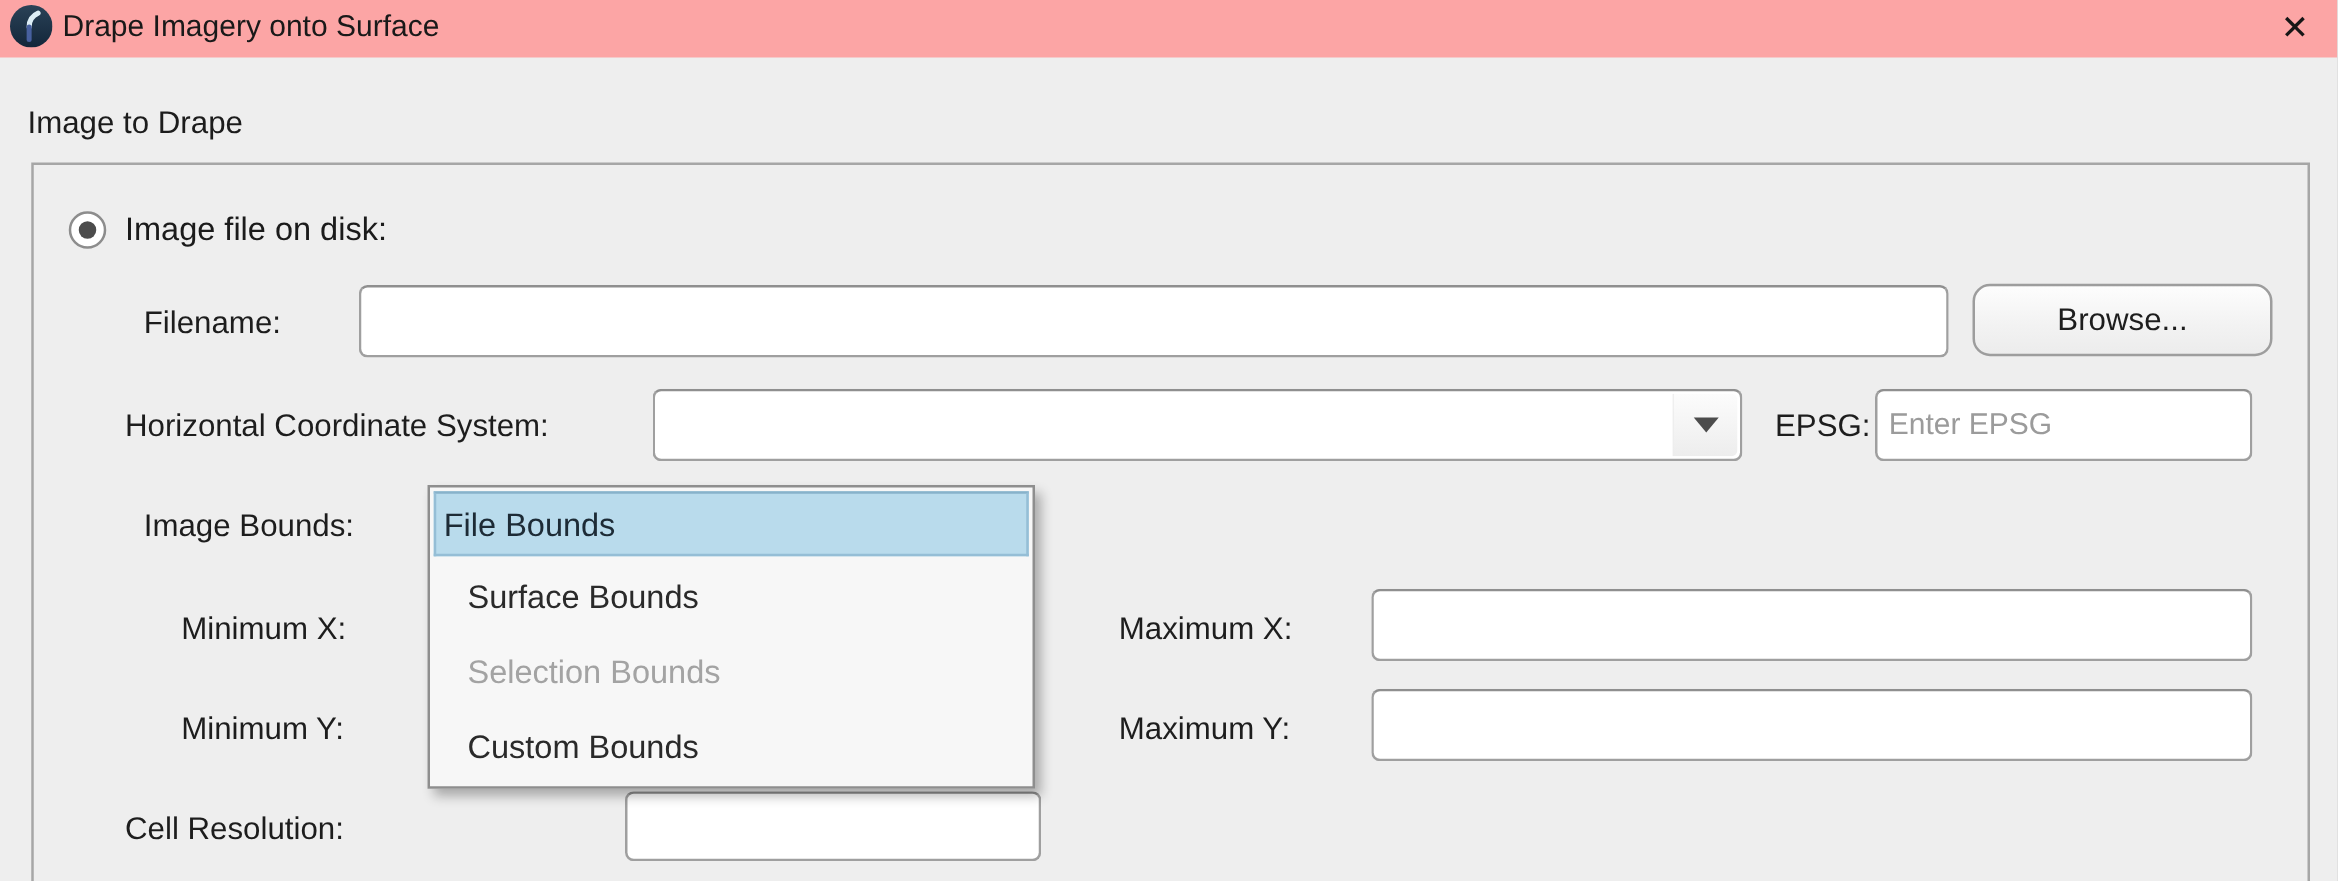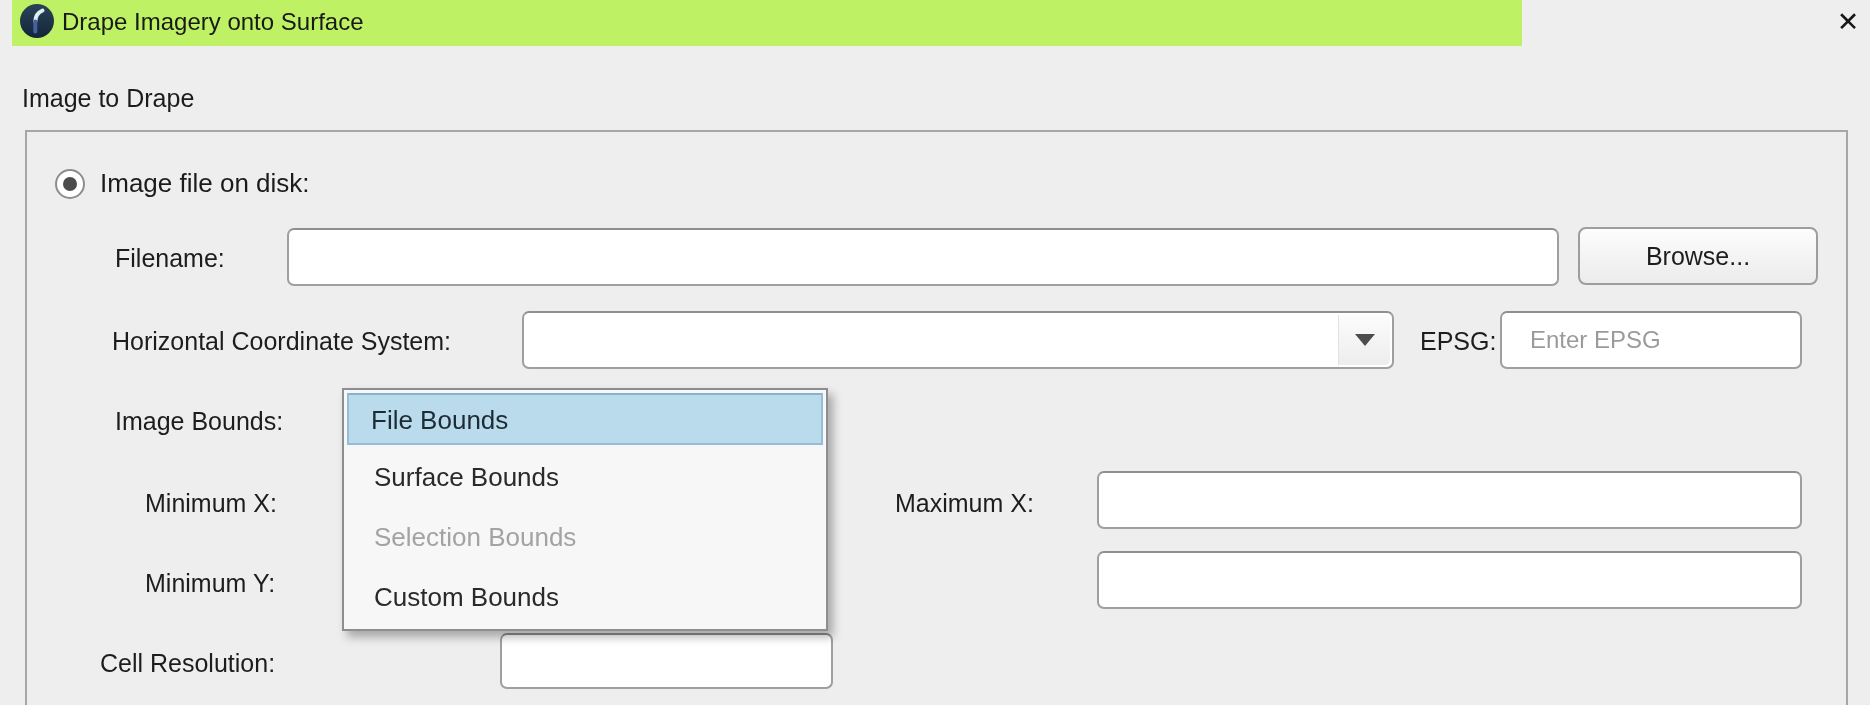--- a/index.html
+++ b/index.html
@@ -2,33 +2,33 @@
 <html><head>
 <meta charset="utf-8">
 <style>
   html,body{margin:0;padding:0;background:#d8d8d8;}
   *{box-sizing:border-box;}
   .page{
     position:relative;width:1870px;height:705px;overflow:hidden;
     background:#eeeeee;font-family:"Liberation Sans",sans-serif;color:#1c1c1c;
   }
   
-  .titlebar{position:absolute;left:12px;top:0;width:1510px;height:46px;background:#bef264;}
+  .titlebar{position:absolute;left:0;top:0;width:1870px;height:46px;background:#fca5a5;}
   .app-icon{position:absolute;left:8px;top:4px;width:34px;height:34px;}
   .win-title{position:absolute;left:50px;top:0;height:46px;line-height:44px;font-size:24px;color:#191919;white-space:nowrap;}
   .close-btn{position:absolute;left:1810px;top:0;width:52px;height:44px;display:flex;align-items:center;justify-content:center;
     font-size:27px;font-weight:300;color:#161616;cursor:pointer;background:transparent;border:none;}
   
   .section-label{position:absolute;left:22px;top:84px;font-size:25px;color:#1c1c1c;white-space:nowrap;}
   .groupbox{position:absolute;left:25px;top:130px;width:1823px;height:640px;border:2px solid #a6a6a6;background:transparent;}
   .lbl{position:absolute;font-size:25px;color:#1d1d1d;white-space:nowrap;}
   .r{text-align:left;}
   .tinput{
     position:absolute;background:#ffffff;border:2px solid #9f9f9f;border-top-color:#8f8f8f;
-    border-radius:7px;font-family:"Liberation Sans",sans-serif;font-size:24px;color:#1d1d1d;padding:0 28px;outline:none;
+    border-radius:7px;font-family:"Liberation Sans",sans-serif;font-size:24px;color:#1d1d1d;padding:0 9px;outline:none;
   }
   .tinput::placeholder{color:#9b9b9b;opacity:1;}
   
   .radio-row{position:absolute;left:55px;top:168px;display:flex;align-items:center;cursor:pointer;text-align:center;}
   .radio-outer{width:30px;height:30px;border-radius:50%;border:2px solid #8d8d8d;background:#ffffff;
     display:flex;align-items:center;justify-content:center;}
   .radio-dot{width:14px;height:14px;border-radius:50%;background:#4c4c4c;}
   .radio-label{margin-left:15px;font-size:26px;color:#1b1b1b;white-space:nowrap;}
   
   .btn{
@@ -49,21 +49,21 @@
   }
   .tri-down{width:0;height:0;border-left:10px solid transparent;border-right:10px solid transparent;border-top:12px solid #4c4c4c;}
   
   .popup{
     position:absolute;left:342px;top:388px;width:486px;height:243px;
     background:#f7f7f7;border:2px solid #8e8e8e;z-index:5;
     box-shadow:5px 6px 9px rgba(0,0,0,0.30);
   }
   .opt{height:60px;line-height:60px;padding-left:30px;font-size:26px;color:#2a2a2a;cursor:pointer;white-space:nowrap;}
   .opt.selected{
-    height:52px;line-height:50px;margin:3px 3px 2px 3px;padding-left:22px;
+    height:52px;line-height:50px;margin:3px 3px 2px 3px;padding-left:6px;
     background:#b9dbec;border:2px solid #95bed6;border-top-color:#88b2ca;color:#1d2b36;
   }
   .opt.disabled{color:#a3a3a3;cursor:default;}
 </style>
 </head>
 <body>
 
 <div class="page">
 
   <div class="titlebar">
@@ -88,38 +88,39 @@
 
   <div class="radio-row">
     <span class="radio-outer">
         <span class="radio-dot"></span>
       </span>
     <span class="radio-label">Image file on disk:</span>
   </div>
 
   <div class="lbl r" style="left:115px;top:244px;width:140px;">Filename:</div>
   <input class="tinput" style="left: 287px; top: 228px; width: 1272px; height: 58px;" value="">
-  <button class="btn" style="left:1578px;top:227px;width:240px;height:58px;">Browse...</button>
+  <button class="btn" style="left:1578px;top:227px;width:240px;height:58px;border-radius:14px;">Browse...</button>
 
-  <div class="lbl r" style="left:112px;top:327px;width:400px;">Horizontal Coordinate System:</div>
+  <div class="lbl r" style="left:100px;top:327px;width:400px;">Horizontal Coordinate System:</div>
   <div class="combo" style="left:522px;top:311px;width:872px;height:58px;">
     <span style="position:absolute;left:12px;top:0;line-height:54px;font-size:24px;"></span>
     <span class="combo-arrow-zone">
       <span class="tri-down"></span>
     </span>
   </div>
   <div class="lbl" style="left:1420px;top:327px;">EPSG:</div>
   <input class="tinput" style="left: 1500px; top: 311px; width: 302px; height: 58px;" placeholder="Enter EPSG">
 
   <div class="lbl r" style="left:115px;top:407px;width:197px;">Image Bounds:</div>
 
   <div class="lbl r" style="left:895px;top:489px;width:192px;">Maximum X:</div>
   <div class="lbl r" style="left:145px;top:489px;width:188px;">Minimum X:</div>
   <input class="tinput" style="left: 1097px; top: 471px; width: 705px; height: 58px;" value="">
   <div class="lbl r" style="left:145px;top:569px;width:188px;">Minimum Y:</div>
+  <div class="lbl r" style="left:895px;top:569px;width:192px;">Maximum Y:</div>
   <input class="tinput" style="left: 1097px; top: 551px; width: 705px; height: 58px;" value="">
 
   <div class="lbl r" style="left:100px;top:649px;width:233px;">Cell Resolution:</div>
   <input class="tinput" style="left: 500px; top: 633px; width: 333px; height: 56px;" value="">
 
   <div class="popup">
     <div class="opt selected">File Bounds</div>
     <div class="opt">Surface Bounds</div>
     <div class="opt disabled">Selection Bounds</div>
     <div class="opt">Custom Bounds</div>

